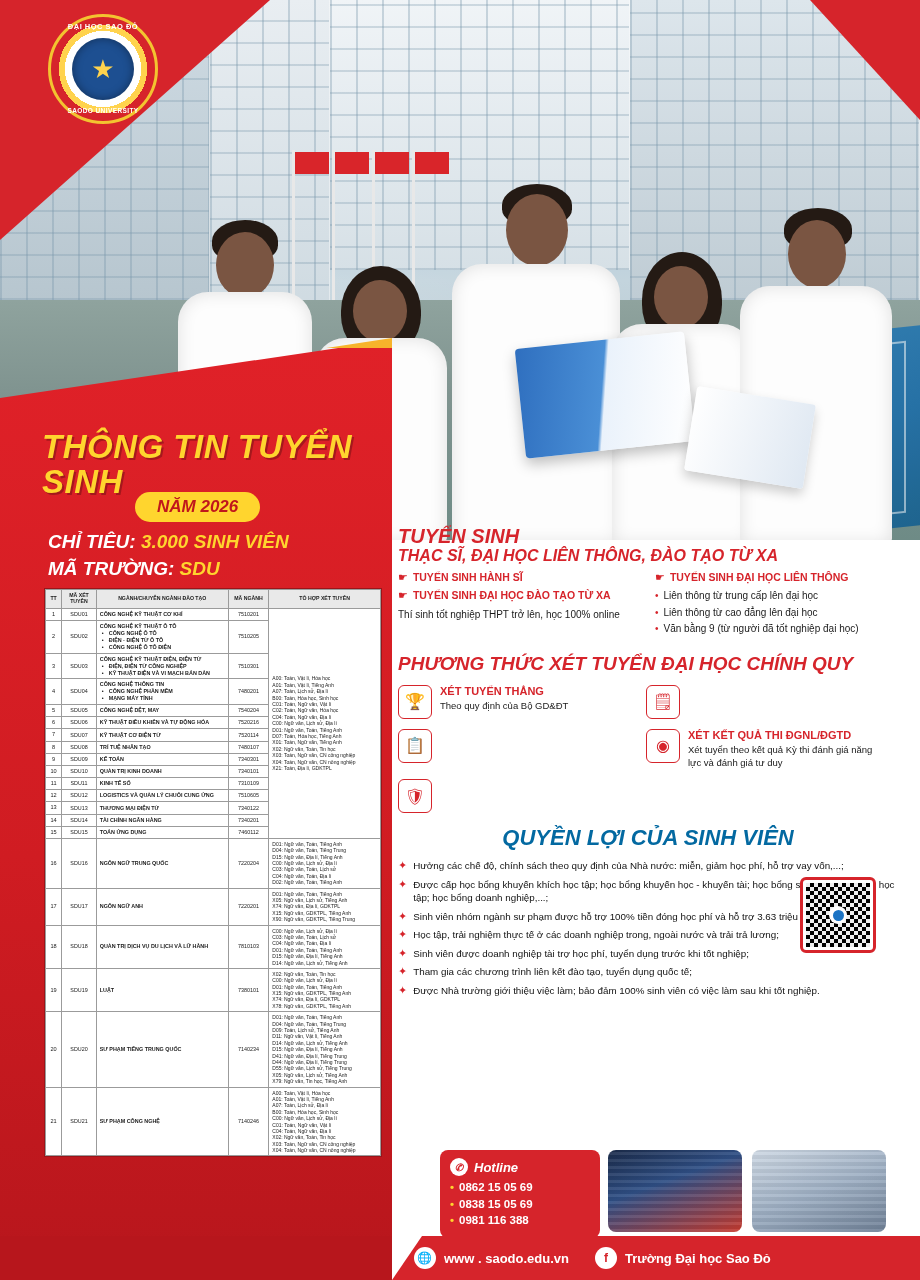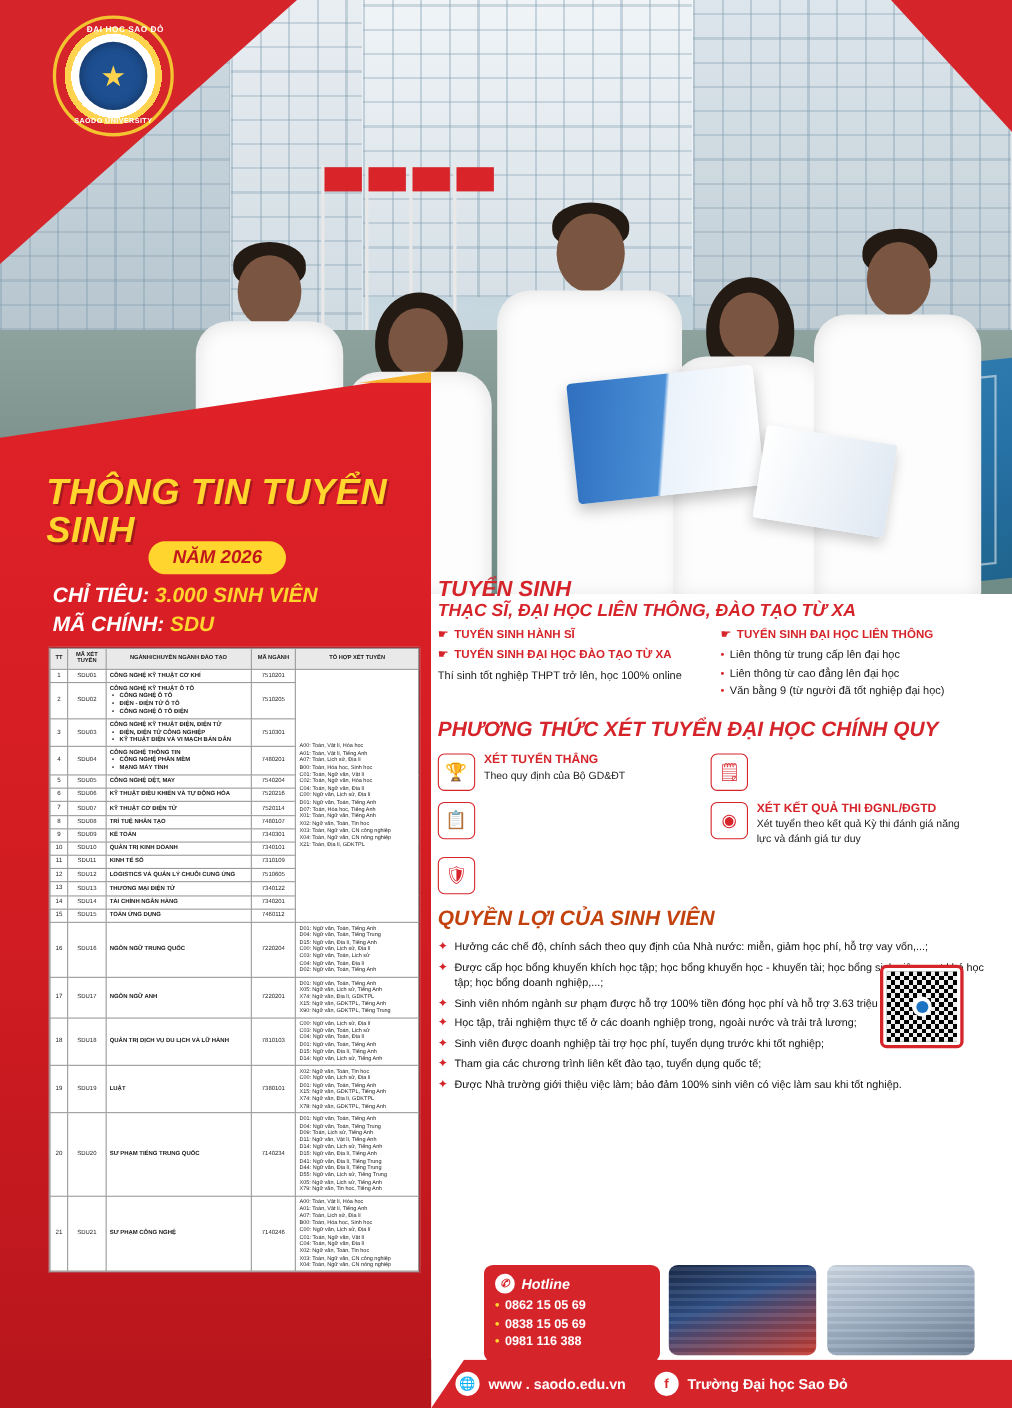--- a/index.html
+++ b/index.html
@@ -115,21 +115,21 @@
     display:flex;align-items:center;justify-content:center;
   }
   .logo-inner {
     width:62px;height:62px;border-radius:50%;
     background: radial-gradient(circle at 50% 45%, #1d4f91 0 70%, #16407a 100%);
     display:flex;align-items:center;justify-content:center;
     box-shadow: inset 0 0 10px rgba(0,0,0,.4);
   }
   .logo-star { color:#ffd34d; font-size:26px; line-height:1; }
   .logo-top-text {
-    position:absolute; top:5px; left:11px; width:100%; text-align:center; color:#fff;
+    position:absolute; top:5px; left:0; width:100%; text-align:center; color:#fff;
     font-size:7.5px; font-weight:bold; letter-spacing:.5px;
   }
   .logo-bottom-text {
     position:absolute; bottom:7px; left:0; width:100%; text-align:center; color:#fff;
     font-size:6.5px; font-weight:bold; letter-spacing:.4px;
   }
 
   
   .leftpanel {
     position:absolute; left:0; top:340px; width:392px; height:940px; z-index:6;
@@ -212,21 +212,21 @@
   .method { display:flex; gap:8px; width:232px; }
   .micon {
     width:34px; height:34px; flex:0 0 34px; border:1.6px solid #d6242b; border-radius:6px;
     display:flex; align-items:center; justify-content:center; color:#d6242b; font-size:16px;
     background:#fff;
   }
   .mtitle { color:#d6242b; font-weight:bold; font-size:11px; line-height:1.2; }
   .mdesc { font-size:9.5px; color:#1a1a1a; line-height:1.32; margin-top:2px; }
 
   h2.sec3 {
-    color:#c2410c; font-weight:bold; font-style:italic; font-size:19px; margin:12px 0 8px;
+    color:#0369a1; font-weight:bold; font-style:italic; font-size:22px; margin:12px 0 8px;text-align:center;
   }
   .benefit { display:flex; gap:6px; font-size:9.8px; color:#111; line-height:1.38; margin-bottom:5px; }
   .benefit .dot { color:#d6242b; font-size:11px; line-height:1.15; }
 
   
   .qr {
     position:absolute; right:22px; top:352px; width:76px; height:76px; background:#fff;
     border:3px solid #d6242b; border-radius:6px; padding:3px;
   }
   .qr-grid {
@@ -348,21 +348,21 @@
   <div class="leftpanel"></div>
   <div class="goldbar"></div>
 
   <div class="panel-title">THÔNG TIN TUYỂN SINH</div>
   <div class="year-badge">NĂM 2026</div>
   <div class="quota">
     <span>CHỈ TIÊU:</span>
     <b>3.000 SINH VIÊN</b>
   </div>
   <div class="school-code">
-    <span>MÃ CHÍNH:</span>
+    <span>MÃ TRƯỜNG:</span>
     <b>SDU</b>
   </div>
 
   <div class="tablewrap">
     <table class="majors">
       <thead>
         <tr>
           <th>TT</th>
           <th>MÃ XÉT TUYỂN</th>
           <th>NGÀNH/CHUYÊN NGÀNH ĐÀO TẠO</th>

